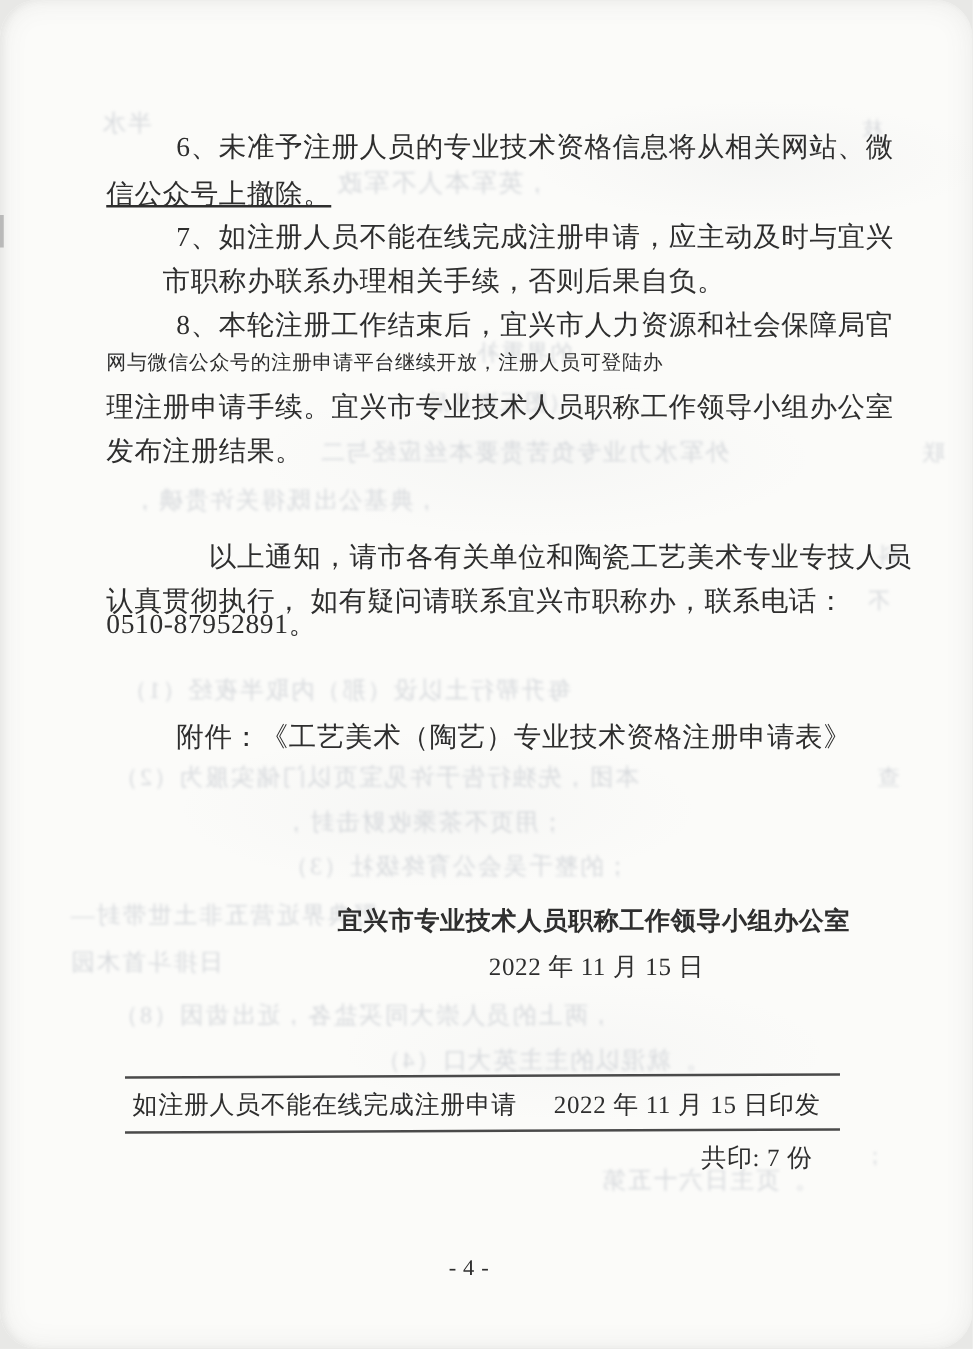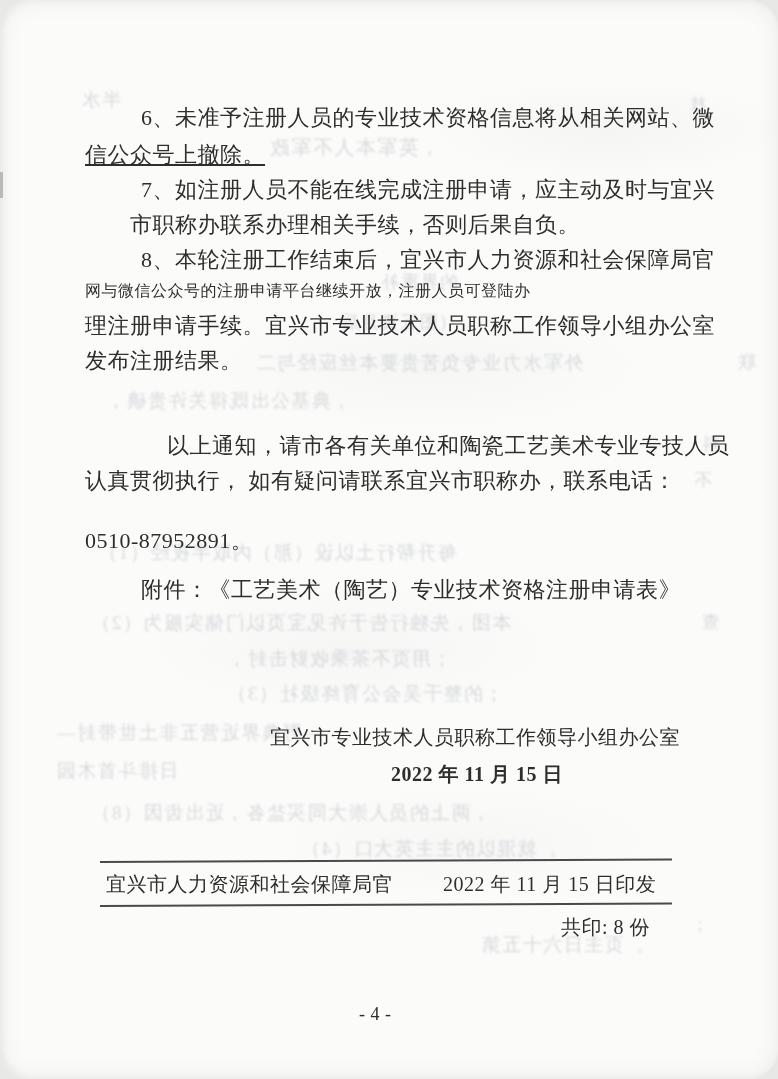--- a/index.html
+++ b/index.html
@@ -84,27 +84,27 @@
       <div class="line" style="left: 141px; top: 107px; font-size: 22px; color: rgb(46, 46, 46);">6、未准予注册人员的专业技术资格信息将从相关网站、微</div>
       <div class="line" style="left: 85px; top: 144px; font-size: 22px; color: rgb(46, 46, 46); text-decoration: underline;">信公众号上撤除。</div>
       <div class="line" style="left: 141px; top: 179px; font-size: 22px; color: rgb(46, 46, 46);">7、如注册人员不能在线完成注册申请，应主动及时与宜兴</div>
       <div class="line" style="left: 85px; top: 214px; font-size: 22px; color: rgb(46, 46, 46); margin-left: 45px;">市职称办联系办理相关手续，否则后果自负。</div>
       <div class="line" style="left: 141px; top: 249px; font-size: 22px; color: rgb(46, 46, 46);">8、本轮注册工作结束后，宜兴市人力资源和社会保障局官</div>
       <div class="line" style="left: 85px; top: 283px; font-size: 16px; color: rgb(46, 46, 46);">网与微信公众号的注册申请平台继续开放，注册人员可登陆办</div>
       <div class="line" style="left: 85px; top: 315px; font-size: 22px; color: rgb(46, 46, 46);">理注册申请手续。宜兴市专业技术人员职称工作领导小组办公室</div>
       <div class="line" style="left: 85px; top: 350px; font-size: 22px; color: rgb(46, 46, 46);">发布注册结果。</div>
       <div class="line" style="left: 141px; top: 435px; font-size: 22px; color: rgb(46, 46, 46); margin-left: 26px;">以上通知，请市各有关单位和陶瓷工艺美术专业专技人员</div>
       <div class="line" style="left: 85px; top: 470px; font-size: 22px; color: rgb(46, 46, 46);">认真贯彻执行， 如有疑问请联系宜兴市职称办，联系电话：</div>
-      <div class="line" style="left: 85px; top: 530px; font-size: 22px; color: rgb(46, 46, 46);">0510-87952891。</div>
+      <div class="line" style="left: 85px; top: 488px; font-size: 22px; color: rgb(46, 46, 46);">0510-87952891。</div>
       <div class="line" style="left: 141px; top: 579px; font-size: 22px; color: rgb(46, 46, 46); text-align: center;">附件：《工艺美术（陶艺）专业技术资格注册申请表》</div>
-      <div class="line" style="left: 270px; top: 727px; font-size: 20px; color: rgb(46, 46, 46);">宜兴市专业技术人员职称工作领导小组办公室</div>
-      <div class="line" style="left: 391px; top: 764px; font-size: 20px; color: rgb(46, 46, 46); font-weight: bold;">2022 年 11 月 15 日</div>
-      <div class="line" style="left: 106px; top: 874px; font-size: 20px; color: rgb(46, 46, 46);">宜兴市人力资源和社会保障局官</div>
+      <div class="line" style="left: 270px; top: 727px; font-size: 20px; color: rgb(46, 46, 46); font-weight: bold;">宜兴市专业技术人员职称工作领导小组办公室</div>
+      <div class="line" style="left: 391px; top: 764px; font-size: 20px; color: rgb(46, 46, 46);">2022 年 11 月 15 日</div>
+      <div class="line" style="left: 106px; top: 874px; font-size: 20px; color: rgb(46, 46, 46);">如注册人员不能在线完成注册申请</div>
       <div class="line" style="left: 443px; top: 874px; font-size: 20px; color: rgb(46, 46, 46);">2022 年 11 月 15 日印发</div>
-      <div class="line" style="left: 561px; top: 917px; font-size: 20px; color: rgb(46, 46, 46);">共印: 8 份</div>
+      <div class="line" style="left: 561px; top: 917px; font-size: 20px; color: rgb(46, 46, 46);">共印: 7 份</div>
       <div class="line" style="left: 359px; top: 1005px; font-size: 18px; color: rgb(46, 46, 46);">- 4 -</div>
     </div>
   <div id="rule-layer">
       <div class="rule" style="left: 100px; top: 861px; width: 572px; background: rgb(74, 74, 74);"></div>
       <div class="rule" style="left: 100px; top: 905px; width: 572px; background: rgb(74, 74, 74);"></div>
     </div>
   <div class="edge-tick" style="top:172px;height:26px;"></div>
 </div>
 
 </body></html>

